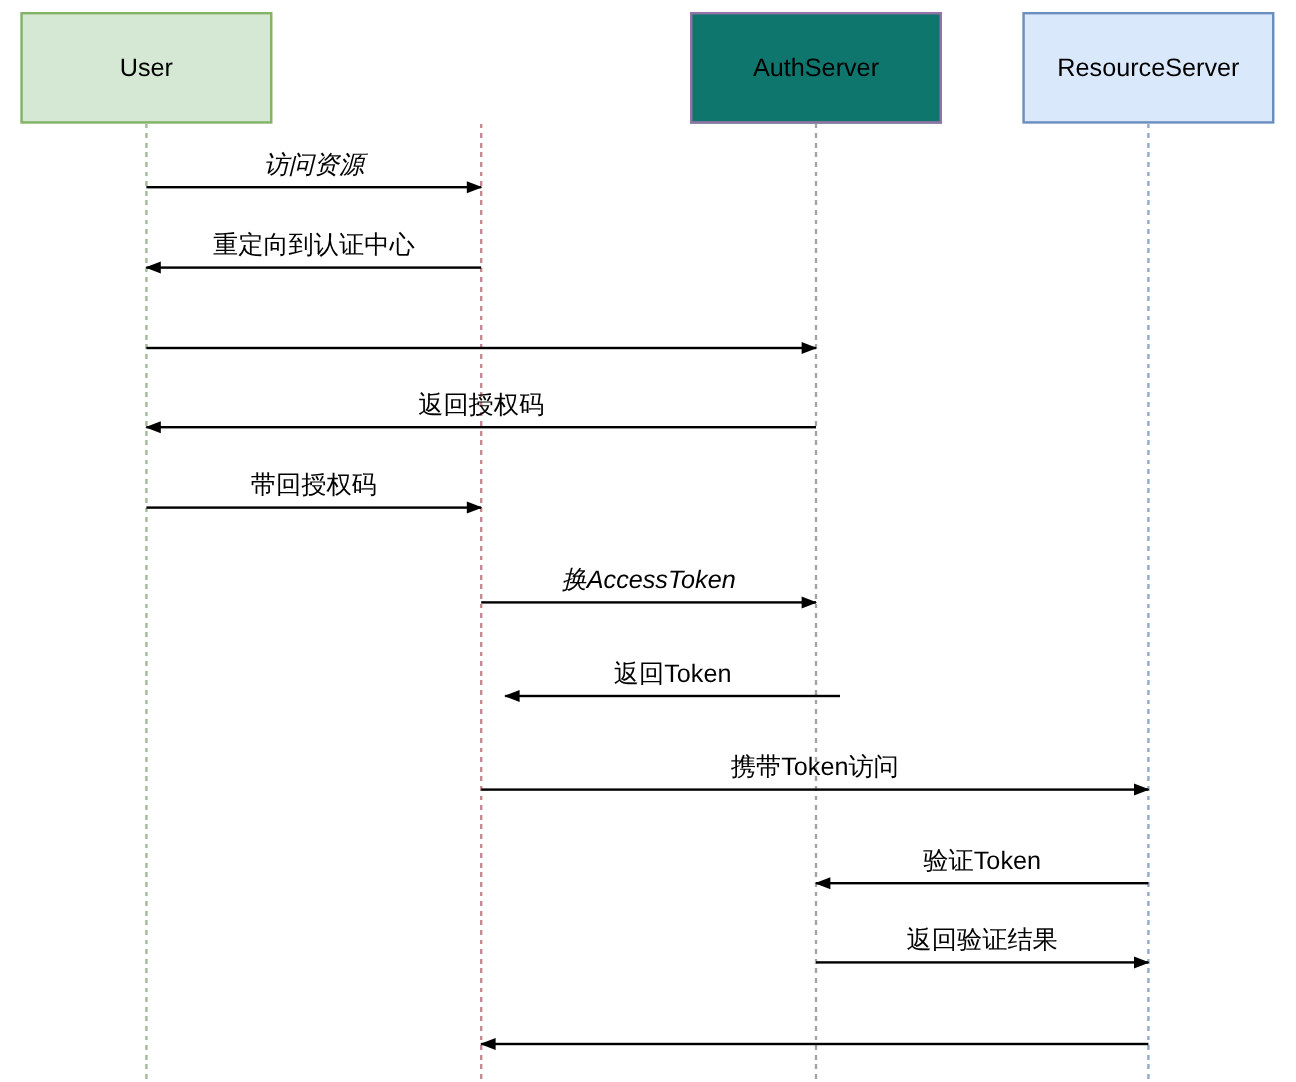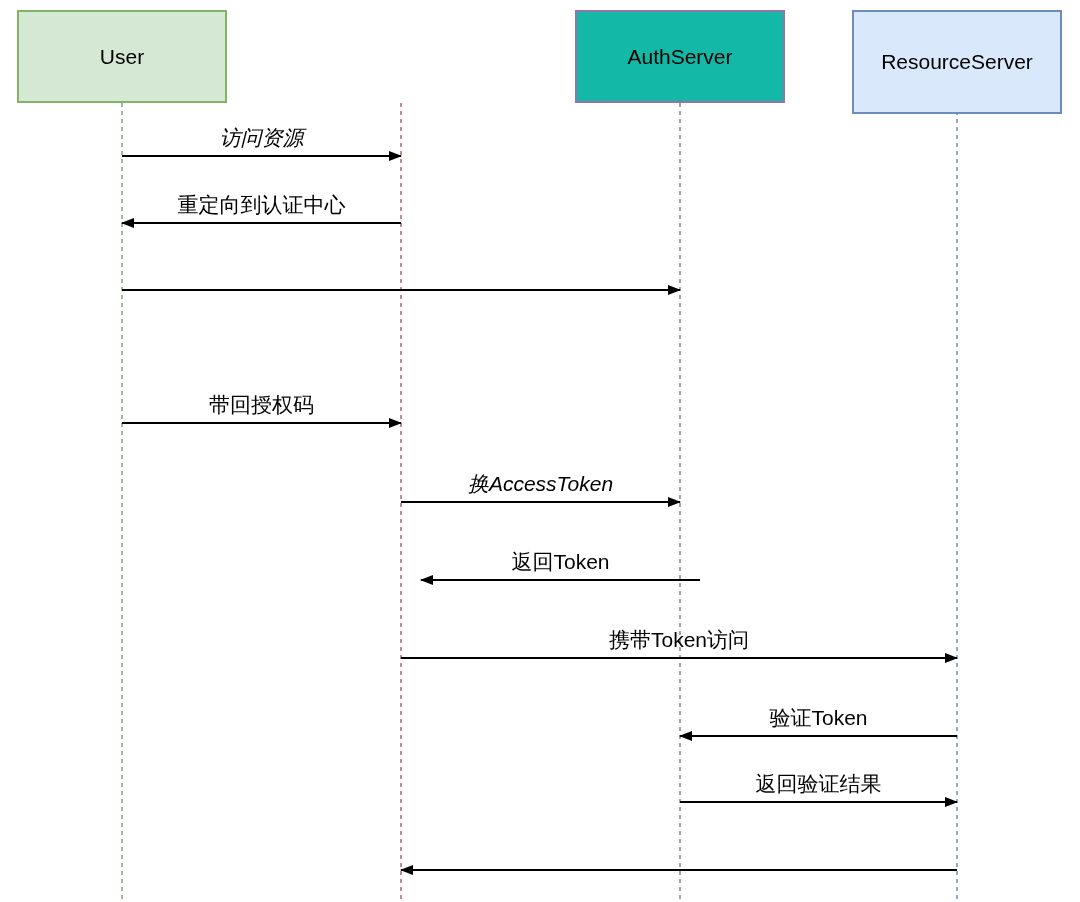--- a/index.html
+++ b/index.html
@@ -76,38 +76,43 @@
 <div class="canvas" style="--arrow: #000000; --text: #000000; --bg: #ffffff;">
 
   <div class="lifeline" style="left: 121px; top: 103px; height: 799px; background-image: repeating-linear-gradient(rgb(163, 185, 152) 0px, rgb(163, 185, 152) 4px, transparent 4px, transparent 8px);"></div>
   <div class="lifeline" style="left: 400px; top: 103px; height: 799px; background-image: repeating-linear-gradient(rgb(194, 138, 145) 0px, rgb(194, 138, 145) 4px, transparent 4px, transparent 8px);"></div>
   <div class="lifeline" style="left: 679px; top: 103px; height: 799px; background-image: repeating-linear-gradient(rgb(166, 162, 173) 0px, rgb(166, 162, 173) 4px, transparent 4px, transparent 8px);"></div>
   <div class="lifeline" style="left: 956px; top: 103px; height: 799px; background-image: repeating-linear-gradient(rgb(146, 169, 205) 0px, rgb(146, 169, 205) 4px, transparent 4px, transparent 8px);"></div>
 
   <div class="actor" style="left: 17px; top: 10px; width: 210px; height: 93px; background: rgb(213, 232, 212); border-color: rgb(130, 179, 102);">
     <span class="actor-label">User</span>
   </div>
-  <div class="actor" style="left: 575px; top: 10px; width: 210px; height: 93px; background: #14b8a6; border-color: rgb(150, 115, 166);">
+  <div class="actor" style="left: 575px; top: 10px; width: 210px; height: 93px; background: #0f766e; border-color: rgb(150, 115, 166);">
     <span class="actor-label">AuthServer</span>
   </div>
-  <div class="actor" style="left: 852px; top: 10px; width: 210px; height: 104px; background: rgb(218, 232, 252); border-color: rgb(108, 142, 191);">
+  <div class="actor" style="left: 852px; top: 10px; width: 210px; height: 93px; background: rgb(218, 232, 252); border-color: rgb(108, 142, 191);">
     <span class="actor-label">ResourceServer</span>
   </div>
 
   <div class="msg dir-right" style="left: 122px; width: 279px; top: 126px; font-style: italic;">
     <span class="msg-label">访问资源</span>
     <div class="msg-line"></div>
     <div class="msg-head"></div>
   </div>
   <div class="msg dir-left" style="left: 122px; width: 279px; top: 193px;">
     <span class="msg-label">重定向到认证中心</span>
     <div class="msg-line"></div>
     <div class="msg-head"></div>
   </div>
   <div class="msg dir-right" style="left: 122px; width: 558px; top: 260px;">
+    <div class="msg-line"></div>
+    <div class="msg-head"></div>
+  </div>
+  <div class="msg dir-left" style="left: 122px; width: 558px; top: 326px;">
+    <span class="msg-label">返回授权码</span>
     <div class="msg-line"></div>
     <div class="msg-head"></div>
   </div>
   <div class="msg dir-right" style="left: 122px; width: 279px; top: 393px;">
     <span class="msg-label">带回授权码</span>
     <div class="msg-line"></div>
     <div class="msg-head"></div>
   </div>
   <div class="msg dir-right" style="left: 401px; width: 279px; top: 472px; font-style: italic;">
     <span class="msg-label">换AccessToken</span>

